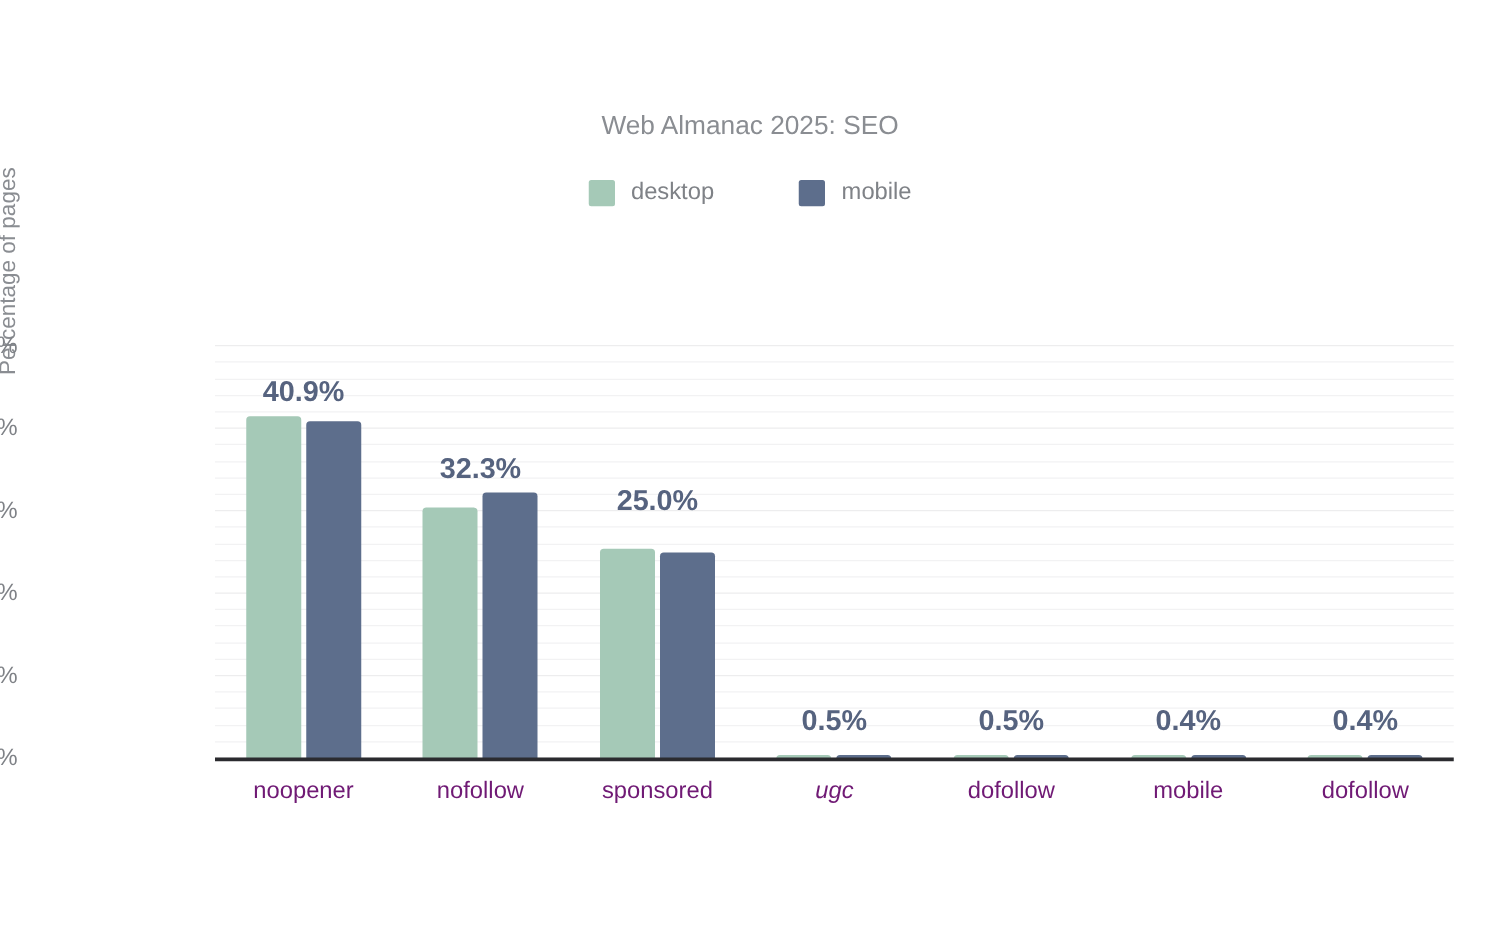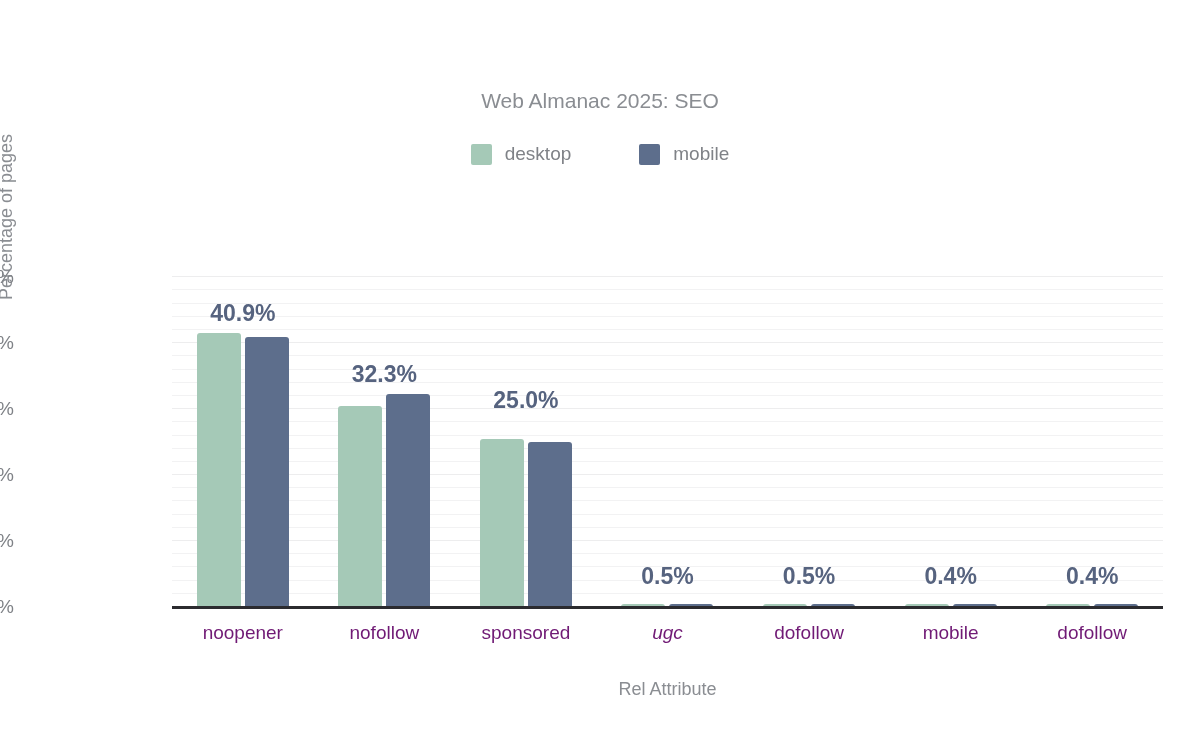--- a/index.html
+++ b/index.html
@@ -168,21 +168,20 @@
         <span class="legend-swatch" style="background: rgb(165, 201, 183);"></span>
         <span class="legend-label">desktop</span>
       </div>
       <div class="legend-item">
         <span class="legend-swatch" style="background: rgb(93, 110, 140);"></span>
         <span class="legend-label">mobile</span>
       </div>
     </div>
 
   <div id="ylabel">Percentage of pages</div>
-  <div id="xlabel">Rel Attribute</div>
 
   <div id="plot-area">
     <div id="gridlines">
         <div class="gridline major" style="bottom: 0px;"></div>
         <div class="gridline" style="bottom: 13.1923px;"></div>
         <div class="gridline" style="bottom: 26.3846px;"></div>
         <div class="gridline" style="bottom: 39.5769px;"></div>
         <div class="gridline" style="bottom: 52.7692px;"></div>
         <div class="gridline major" style="bottom: 65.9615px;"></div>
         <div class="gridline" style="bottom: 79.1538px;"></div>

